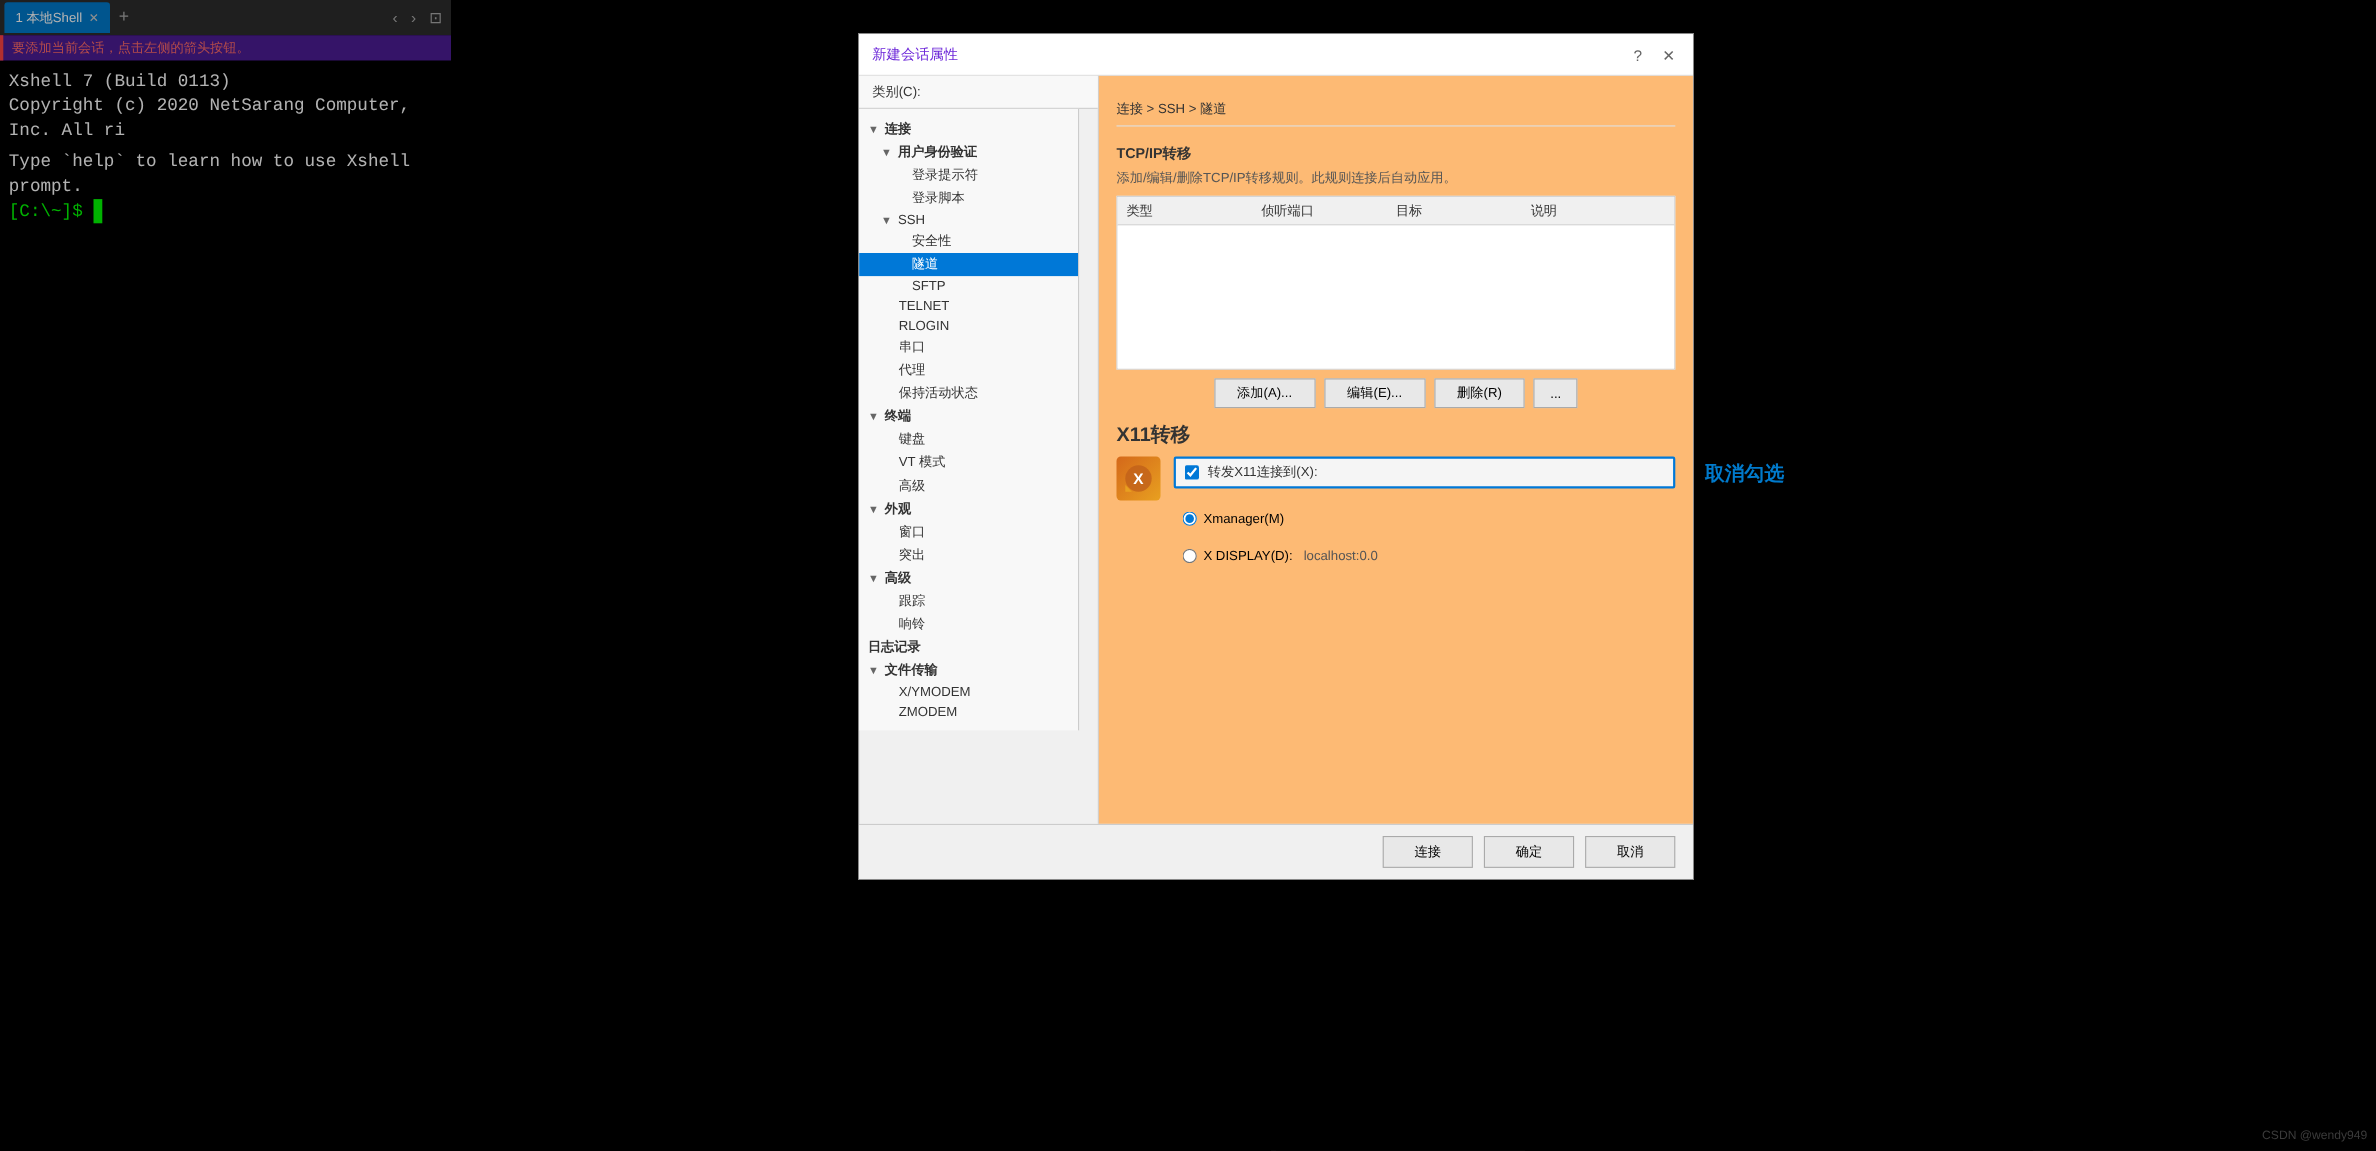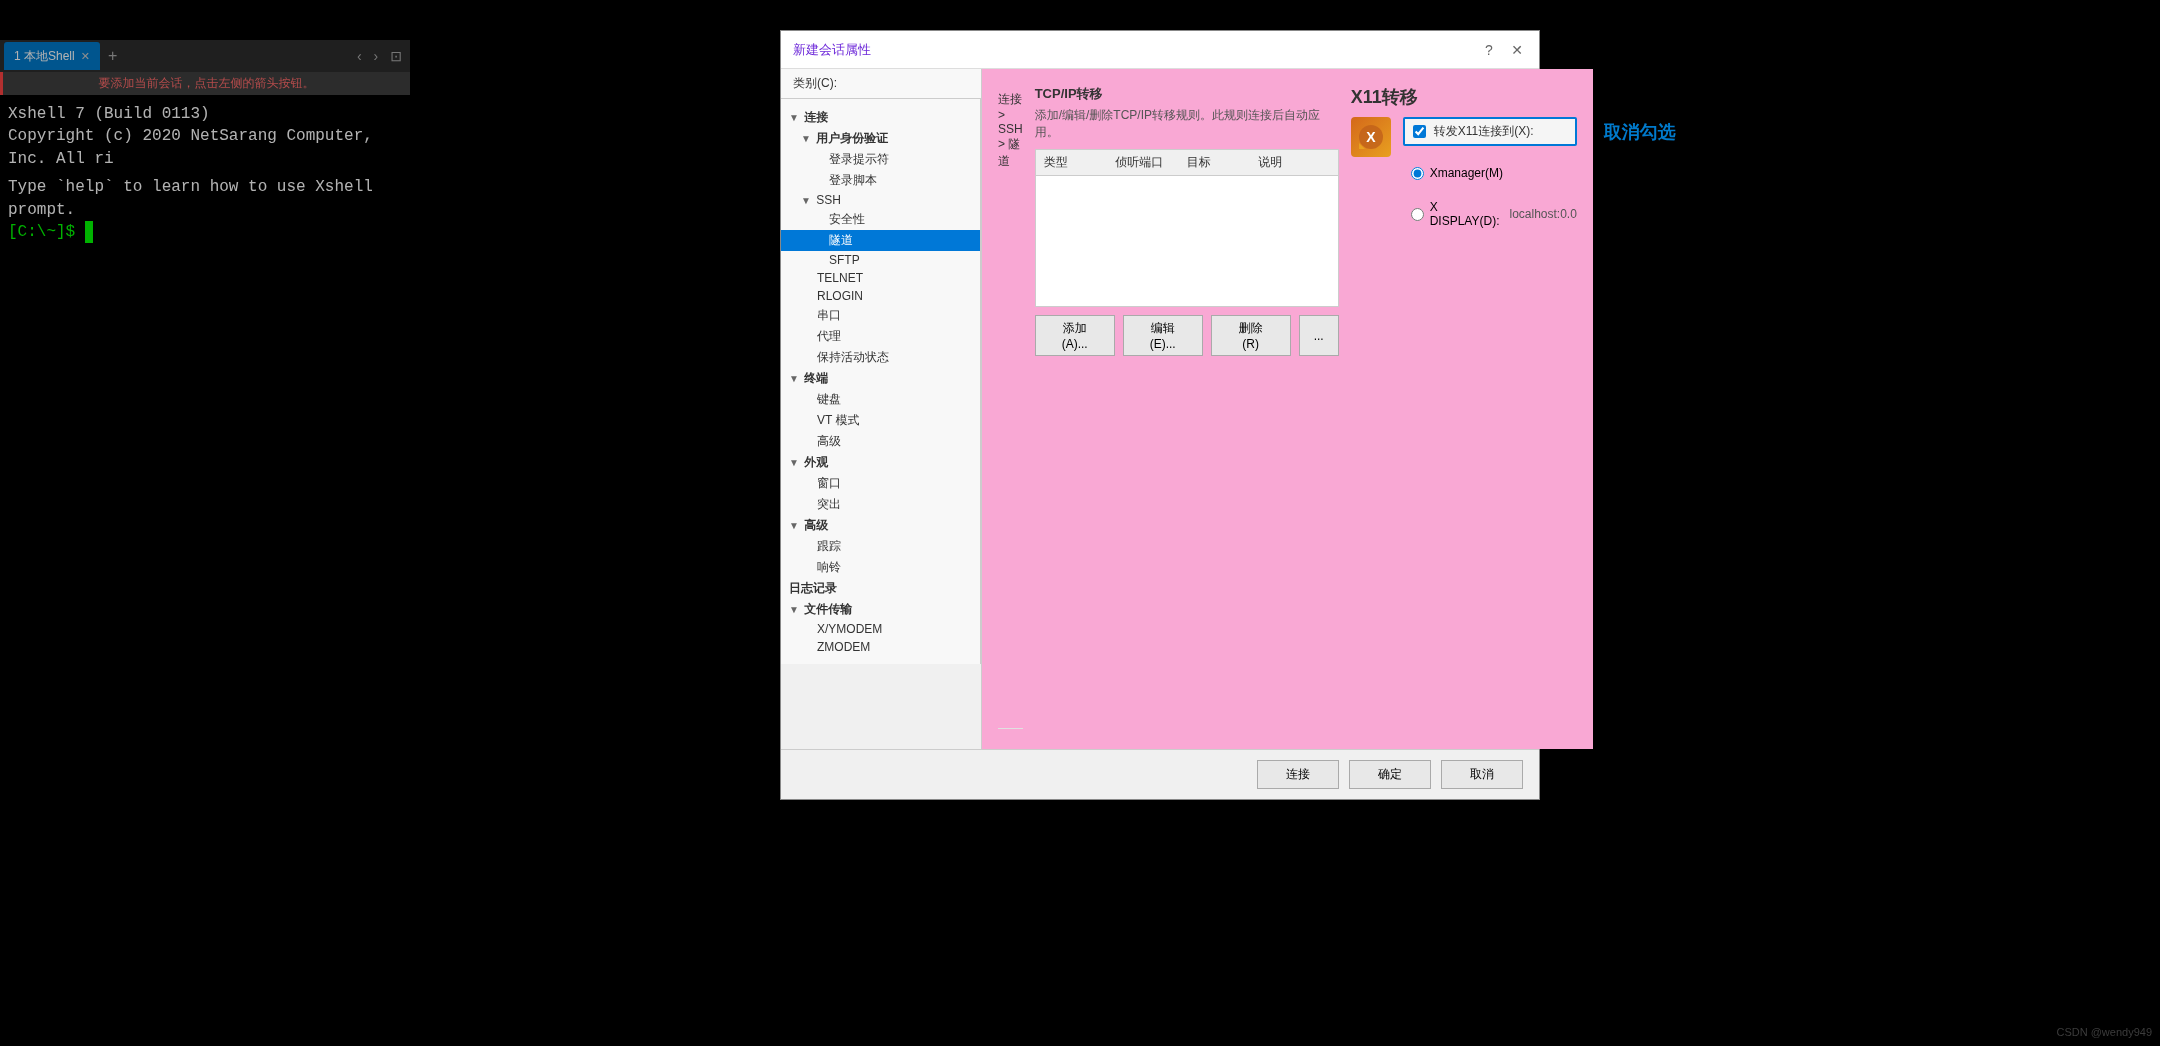--- a/index.html
+++ b/index.html
@@ -21,21 +21,20 @@
       background: #000;
     }
 
     
     .terminal-window {
       position: absolute;
       top: 0; left: 0;
       width: 410px;
       height: 780px;
       background: #000;
-      margin-top: 40px;
     }
 
     .terminal-tab-bar {
       background: #2d2d2d;
       height: 32px;
       display: flex;
       align-items: center;
       padding: 0 4px;
     }
 
@@ -74,26 +73,25 @@
       padding-right: 4px;
     }
 
     .terminal-nav-btn {
       color: #aaa;
       font-size: 14px;
       padding: 2px 4px;
     }
 
     .warning-bar {
-      background: #404040;
+      background: #4c1d95;
       color: #ff6b6b;
       padding: 3px 8px;
       font-size: 12px;
       border-left: 3px solid #ff4444;
-      text-align: center;
     }
 
     .terminal-content {
       padding: 8px;
       color: #00ff00;
       font-family: 'Courier New', monospace;
       font-size: 16px;
       line-height: 1.4;
     }
 
@@ -215,23 +213,24 @@
       padding: 6px 12px;
       font-size: 12px;
       color: #333;
       border-bottom: 1px solid #ccc;
       background: #f8f8f8;
     }
 
     
     .content-panel {
       flex: 1;
-      background: #f9a8d4;
+      background: #fdba74;
       padding: 16px;
       display: flex;
+      flex-direction: column;
       gap: 12px;
     }
 
     .breadcrumb {
       font-size: 12px;
       color: #333;
       padding: 6px 0;
       border-bottom: 1px solid #e0e0e0;
       margin-bottom: 4px;
     }

